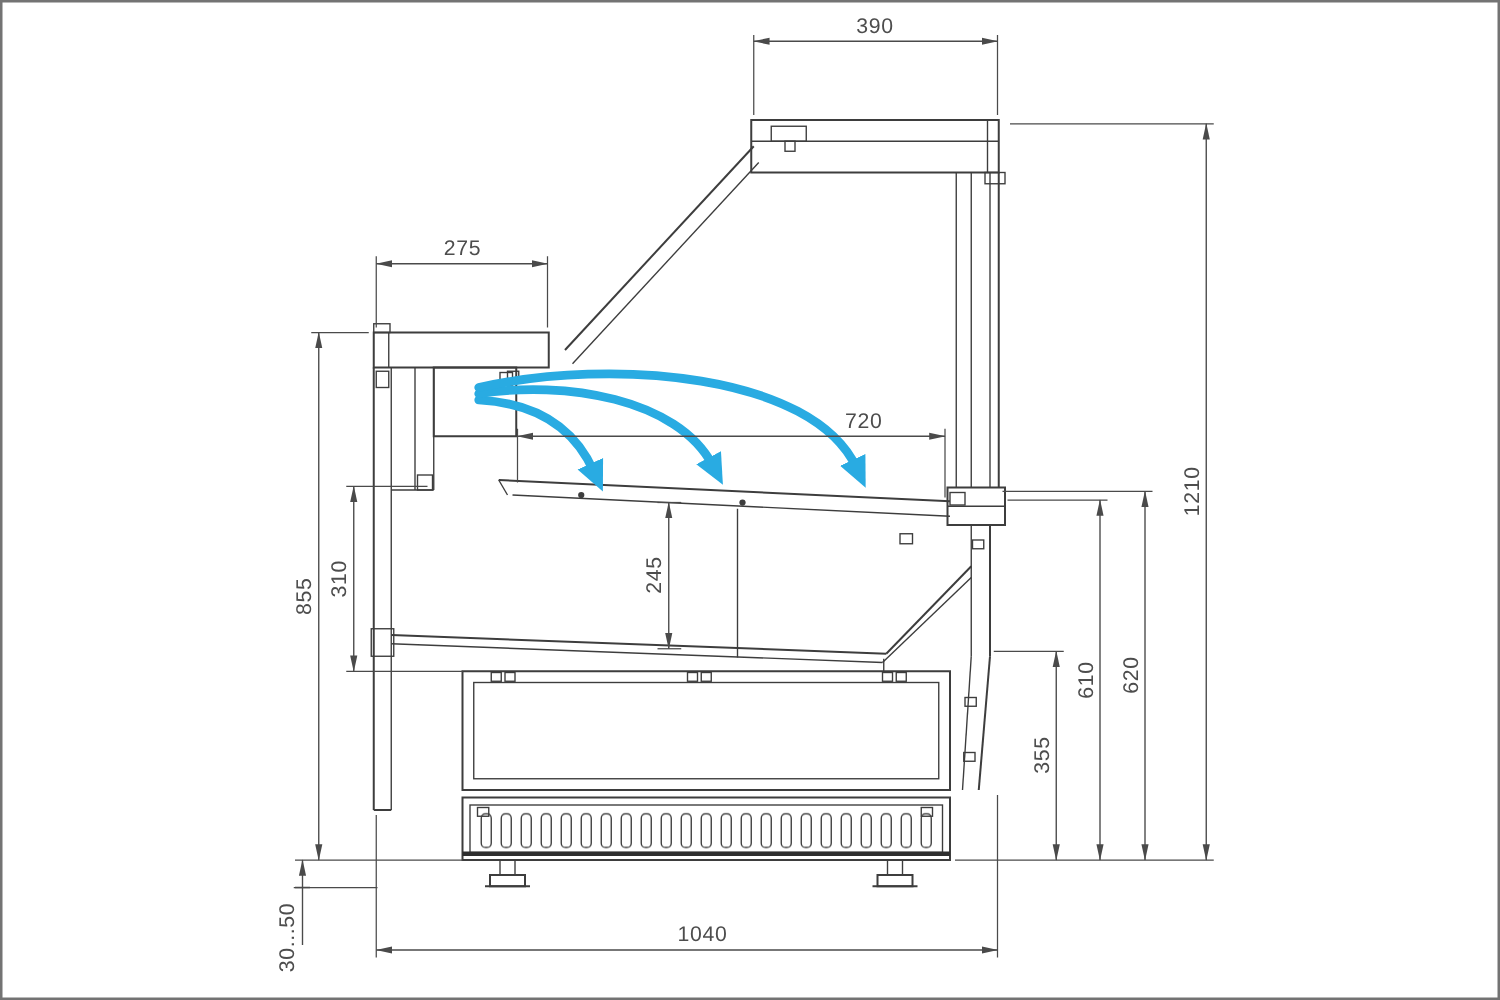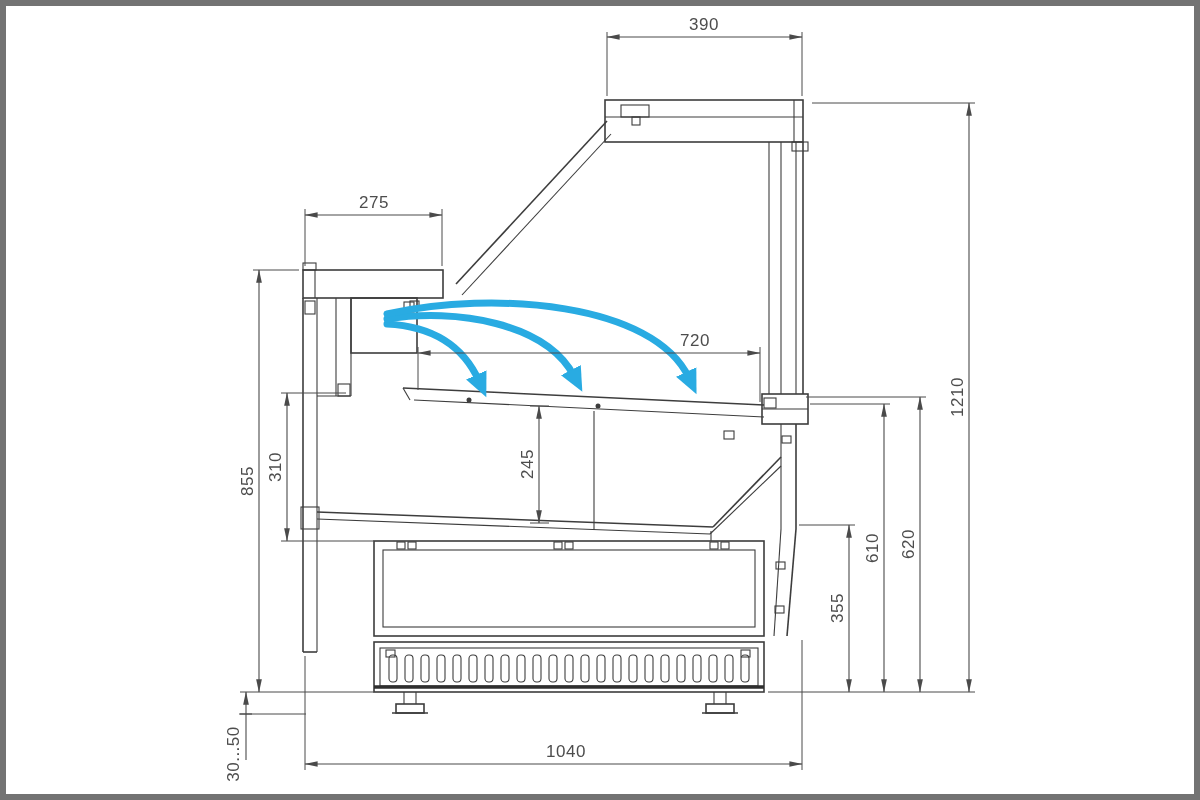--- a/index.html
+++ b/index.html
@@ -1,17 +1,17 @@
 <!DOCTYPE html>
 <html><head>
 <meta charset="utf-8">
 <title>Technical Drawing</title>
 <style>
   html,body{margin:0;padding:0;background:#ffffff;}
-  .stage{position:relative;width:1200px;height:800px;background:#ffffff;box-sizing:border-box;border:6px solid #737373;overflow:hidden;}
+  .stage{position:relative;width:1200px;height:800px;background:#ffffff;box-sizing:border-box;border:2px solid #737373;overflow:hidden;}
   svg{display:block;}
   .ol{stroke:#3d3d3d;stroke-width:1.6;fill:none;stroke-linejoin:miter;}
   .ol2{stroke:#3d3d3d;stroke-width:1.1;fill:none;}
   .thick{stroke:#2e2e2e;stroke-width:3.5;fill:none;}
   .fdot{fill:#3d3d3d;stroke:none;}
   .dim{stroke:#4a4a4a;stroke-width:1.1;fill:none;}
   .ext{stroke:#4a4a4a;stroke-width:1;fill:none;}
   .dim-label{font-family:"Liberation Sans","DejaVu Sans",sans-serif;font-size:17px;fill:#4d4d4d;letter-spacing:.5px;}
   .flow{fill:none;stroke-width:7;stroke-linecap:round;}
 </style>

